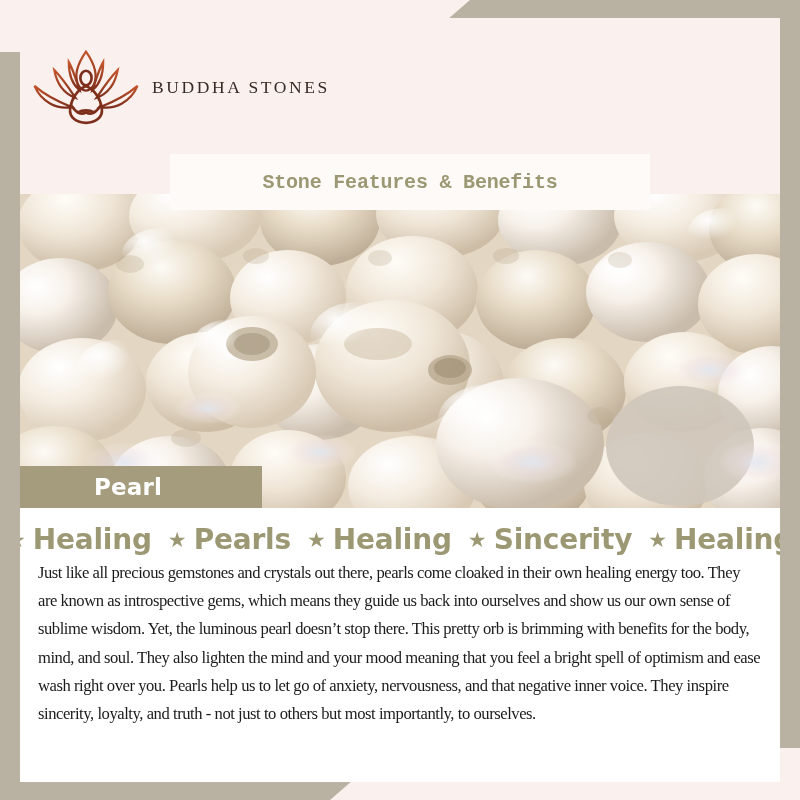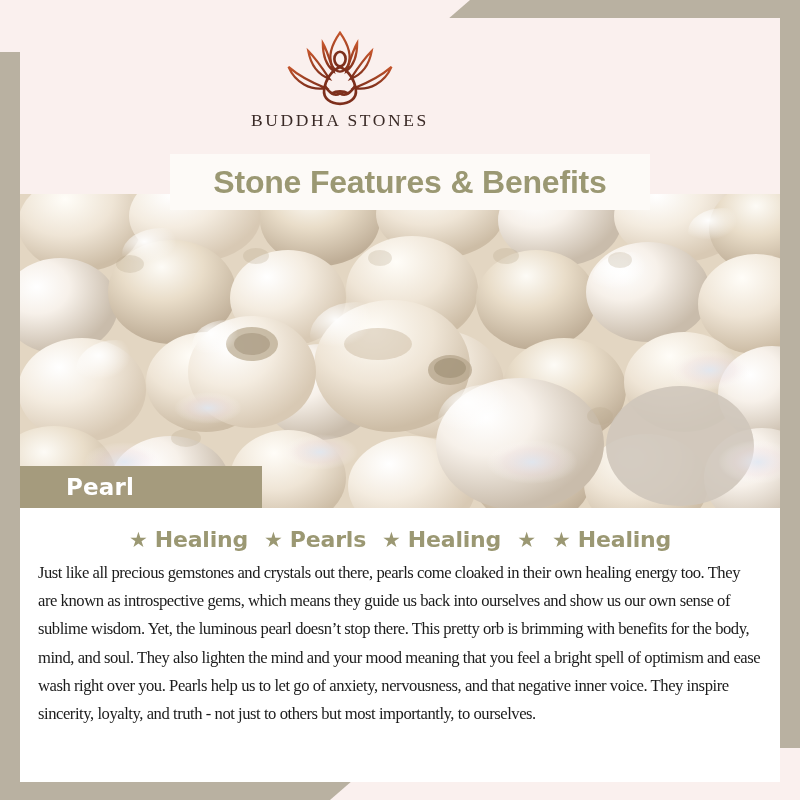--- a/index.html
+++ b/index.html
@@ -55,21 +55,21 @@
     overflow: hidden;
   }
 
   
   .brand {
     position: absolute;
     left: 0; top: 0;
     width: 640px;
     height: 128px;
     display: flex;
-    flex-direction: column;
+    flex-direction: row;
     align-items: center;
     justify-content: flex-start;
     padding-top: 8px;
     box-sizing: border-box;
   }
   .logo-mark {
     width: 132px;
     height: 82px;
     display: block;
   }
@@ -89,23 +89,23 @@
     top: 136px;
     width: 480px;
     height: 56px;
     background: #fdfaf7;
     display: flex;
     align-items: center;
     justify-content: center;
     z-index: 4;
   }
   .title-text {
-    font-family: Liberation Sans, sans-serif;
+    font-family: Liberation Mono, monospace;
     font-weight: 700;
-    font-size: 32px;
+    font-size: 20px;
     letter-spacing: -0.2px;
     color: #9b9873;
     white-space: nowrap;
   }
 
   
   .photo {
     position: absolute;
     left: 0;
     top: 176px;
@@ -123,21 +123,21 @@
     left: 0;
     bottom: 0;
     width: 242px;
     height: 42px;
     background: #a59b7d;
     display: flex;
     align-items: center;
     z-index: 6;
   }
   .stone-ribbon .stone-name {
-    margin-left: 46px;
+    margin-left: 74px;
     color: #ffffff;
     font-family: "DejaVu Sans", sans-serif;
     font-weight: 700;
     font-size: 23px;
     letter-spacing: 0.2px;
   }
 
   
   .content-sheet {
     position: absolute;
@@ -168,21 +168,21 @@
   }
   .benefit .star {
     color: #9b9873;
     font-size: 21px;
     line-height: 1;
   }
   .benefit .benefit-label {
     color: #9b9873;
     font-family: "DejaVu Sans", sans-serif;
     font-weight: 700;
-    font-size: 22px;
+    font-size: 28px;
     letter-spacing: -0.2px;
   }
 
   
   .body-copy {
     margin-top: 3px;
     color: #1b1b1b;
     font-family: Liberation Serif, serif;
     font-size: 16.6px;
     line-height: 28.2px;
@@ -367,20 +367,21 @@
         <span class="benefit">
           <span class="star">★</span>
           <span class="benefit-label">Pearls</span>
         </span>
         <span class="benefit">
           <span class="star">★</span>
           <span class="benefit-label">Healing</span>
         </span>
         <span class="benefit">
           <span class="star">★</span>
+          <span class="benefit-label">Sincerity</span>
         </span>
         <span class="benefit">
           <span class="star">★</span>
           <span class="benefit-label">Healing</span>
         </span>
       </div>
 
       <p class="body-copy">Just like all precious gemstones and crystals out there, pearls come cloaked in their own healing energy too. They are known as introspective gems, which means they guide us back into ourselves and show us our own sense of sublime wisdom. Yet, the luminous pearl doesn’t stop there. This pretty orb is brimming with benefits for the body, mind, and soul. They also lighten the mind and your mood meaning that you feel a bright spell of optimism and ease wash right over you. Pearls help us to let go of anxiety, nervousness, and that negative inner voice. They inspire sincerity, loyalty, and truth - not just to others but most importantly, to ourselves.</p>
 
     </div>

